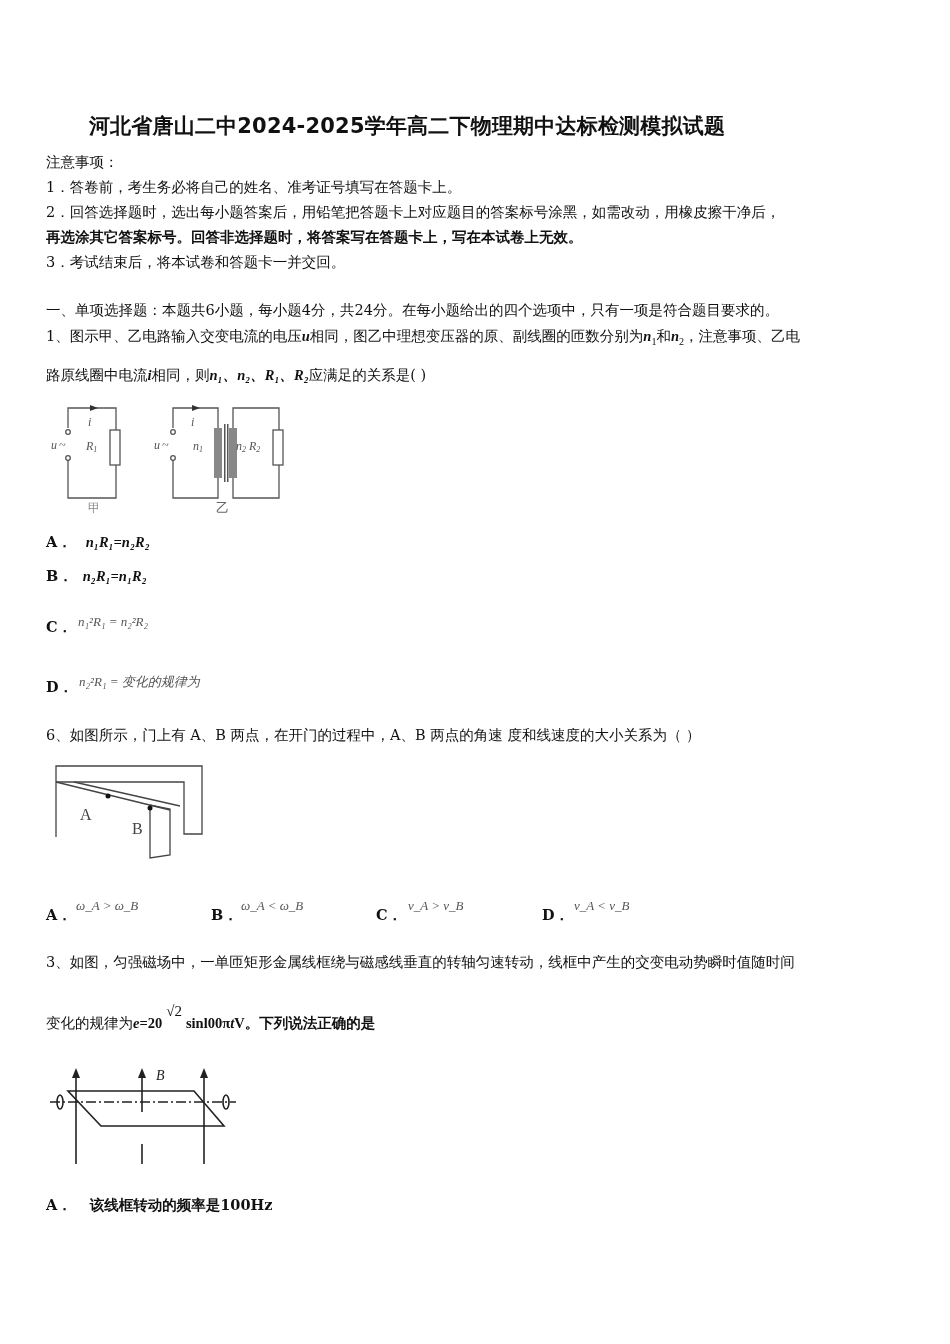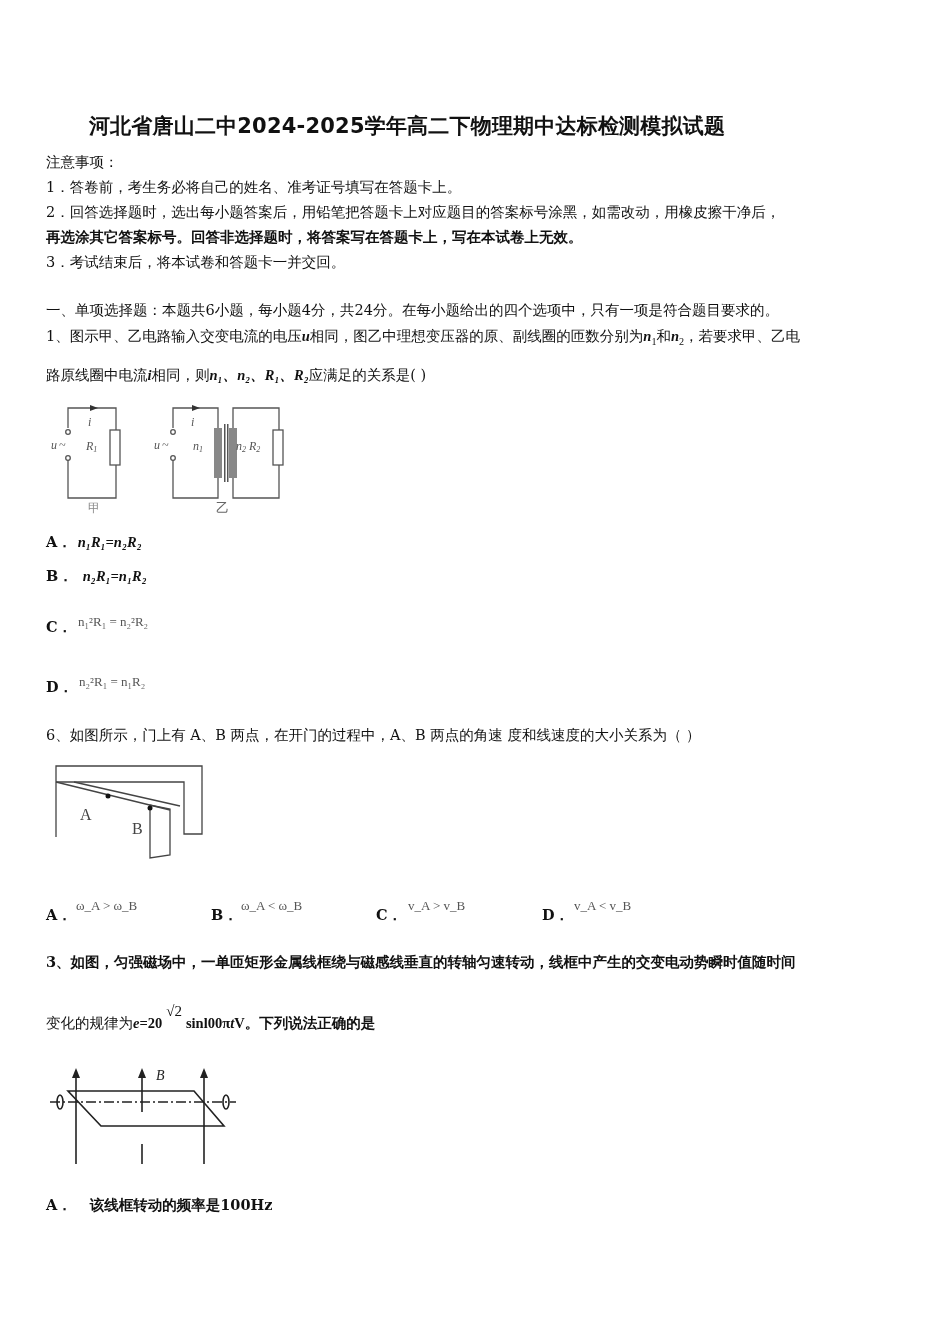--- a/index.html
+++ b/index.html
@@ -5,39 +5,39 @@
   html, body { margin:0; padding:0; background:#fff; }
   body { width:950px; height:1344px; position:relative; overflow:hidden;
          font-family:"DejaVu Serif","Liberation Serif",serif; color:#111; }
   .abs { position:absolute; }
   .title { left:0; width:814px; top:112px; text-align:center; font-family:"DejaVu Sans","Liberation Sans",sans-serif;
            font-weight:bold; font-size:21px; letter-spacing:0.2px; }
   .line { left:46px; font-size:14.5px; white-space:nowrap; }
   .opt-label { font-weight:bold; font-size:14.5px; }
   .math { font-family:"Liberation Serif","DejaVu Serif",serif; }
   .bi { font-weight:bold; font-style:italic; }
-  .img-math { color:#555; font-size:13px; font-family:"Liberation Serif",serif; }
+  .img-math { color:#555; font-style:italic; font-size:13px; font-family:"Liberation Serif",serif; }
   sub, sup { font-size:70%; }
   svg text { font-family:"Liberation Serif",serif; }
 </style>
 </head>
 <body>
 
 <div class="abs title">河北省唐山二中2024-2025学年高二下物理期中达标检测模拟试题</div>
 
 <div class="abs line" style="top:153px;text-align:center;">注意事项：</div>
 <div class="abs line" style="top:178px;">1．答卷前，考生务必将自己的姓名、准考证号填写在答题卡上。</div>
 <div class="abs line" style="top:203px;">2．回答选择题时，选出每小题答案后，用铅笔把答题卡上对应题目的答案标号涂黑，如需改动，用橡皮擦干净后，</div>
 <div class="abs line" style="top:228px;font-weight:bold;">再选涂其它答案标号。回答非选择题时，将答案写在答题卡上，写在本试卷上无效。</div>
 <div class="abs line" style="top:253px;">3．考试结束后，将本试卷和答题卡一并交回。</div>
 
 <div class="abs line" style="top:301px;">一、单项选择题：本题共6小题，每小题4分，共24分。在每小题给出的四个选项中，只有一项是符合题目要求的。</div>
 
 <div class="abs line" style="top:327px;">
-  <span>1、图示甲、乙电路输入交变电流的电压</span><i class="math bi">u</i><span>相同，图乙中理想变压器的原、副线圈的匝数分别为</span><i class="math bi">n</i><sub class="math">1</sub><span>和</span><i class="math bi">n</i><sub class="math">2</sub><span>，若要求甲、乙电</span>
+  <span>1、图示甲、乙电路输入交变电流的电压</span><i class="math bi">u</i><span>相同，图乙中理想变压器的原、副线圈的匝数分别为</span><i class="math bi">n</i><sub class="math">1</sub><span>和</span><i class="math bi">n</i><sub class="math">2</sub><span>，注意事项、乙电</span>
 </div>
 <div class="abs line" style="top:366px;">
   <span>路原线圈中电流</span><i class="math bi">i</i><span>相同，则</span><b class="math" style="font-style:italic">n₁、n₂、R₁、R₂</b><span>应满足的关系是(   )</span>
 </div>
 
 <svg class="abs" style="left:46px; top:400px;" width="245" height="115">
   <g stroke="#555" stroke-width="1.3" fill="none">
 
     <path d="M22 28 V8 H70 V98 H22 V60"></path>
     <rect x="64" y="30" width="10" height="35" fill="#fff"></rect>
@@ -71,30 +71,30 @@
     <text x="145" y="26">i</text>
     <text x="147" y="50">n<tspan font-size="8" dy="2">1</tspan></text>
     <text x="190" y="50">n<tspan font-size="8" dy="2">2</tspan></text>
     <text x="203" y="50">R<tspan font-size="8" dy="2">2</tspan></text>
   </g>
   <text x="42" y="112" font-size="12" fill="#888">甲</text>
   <text x="170" y="112" font-size="13" fill="#666">乙</text>
 </svg>
 
 <div class="abs line" style="top:533px;">
-  <span class="opt-label">A．</span><span class="math bi" style="margin-left:6px">n₁R₁=n₂R₂</span>
+  <span class="opt-label">A．</span><span class="math bi" style="margin-left:14px">n₁R₁=n₂R₂</span>
 </div>
 <div class="abs line" style="top:567px;">
   <span class="opt-label">B．</span><span class="math bi" style="margin-left:10px">n₂R₁=n₁R₂</span>
 </div>
 <div class="abs line" style="top:612px;">
   <span class="opt-label" style="position:relative; top:6px">C．</span><span class="img-math" style="margin-left:6px">n₁²R₁ = n₂²R₂</span>
 </div>
 <div class="abs line" style="top:672px;">
-  <span class="opt-label" style="position:relative; top:6px">D．</span><span class="img-math" style="margin-left:6px">n₂²R₁ = n₁R₂</span>
+  <span class="opt-label" style="position:relative; top:6px">D．</span><span class="img-math" style="margin-left:6px">n₂²R₁ = 变化的规律为</span>
 </div>
 
 <div class="abs line" style="top:726px;">6、如图所示，门上有 A、B 两点，在开门的过程中，A、B 两点的角速 度和线速度的大小关系为（     ）</div>
 
 <svg class="abs" style="left:52px; top:762px;" width="155" height="100">
   <g stroke="#444" stroke-width="1.3" fill="none">
     <path d="M4 75 V4 H150 V72 H132 V20 H4"></path>
     <path d="M4 20 L118 48"></path>
     <path d="M22 20 L128 44"></path>
     <path d="M98 43 L98 96 L118 93 L118 47 Z"></path>
@@ -109,21 +109,21 @@
   <span style="position:absolute; left:0; top:8px" class="opt-label">A．</span>
   <span style="position:absolute; left:30px; top:0" class="img-math">ω_A &gt; ω_B</span>
   <span style="position:absolute; left:165px; top:8px" class="opt-label">B．</span>
   <span style="position:absolute; left:195px; top:0" class="img-math">ω_A &lt; ω_B</span>
   <span style="position:absolute; left:330px; top:8px" class="opt-label">C．</span>
   <span style="position:absolute; left:362px; top:0" class="img-math">v_A &gt; v_B</span>
   <span style="position:absolute; left:496px; top:8px" class="opt-label">D．</span>
   <span style="position:absolute; left:528px; top:0" class="img-math">v_A &lt; v_B</span>
 </div>
 
-<div class="abs line" style="top:953px;font-weight:bold;">3、如图，匀强磁场中，一单匝矩形金属线框绕与磁感线垂直的转轴匀速转动，线框中产生的交变电动势瞬时值随时间</div>
+<div class="abs line" style="top:953px;">3、如图，匀强磁场中，一单匝矩形金属线框绕与磁感线垂直的转轴匀速转动，线框中产生的交变电动势瞬时值随时间</div>
 <div class="abs line" style="top:1014px;">
   <span>变化的规律为</span><i class="math bi">e</i><b class="math">=20</b><span class="math" style="position:relative; top:-12px; margin:0 4px; font-size:15px">√2</span><b class="math">sinl00π</b><i class="math bi">t</i><b class="math">V。下列说法正确的是</b>
 </div>
 
 <svg class="abs" style="left:46px; top:1064px;" width="200" height="110">
   <g stroke="#222" stroke-width="1.6" fill="none">
     <path d="M30 100 V12"></path>
     <path d="M96 100 V80"></path>
     <path d="M96 48 V12"></path>
     <path d="M158 100 V12"></path>

